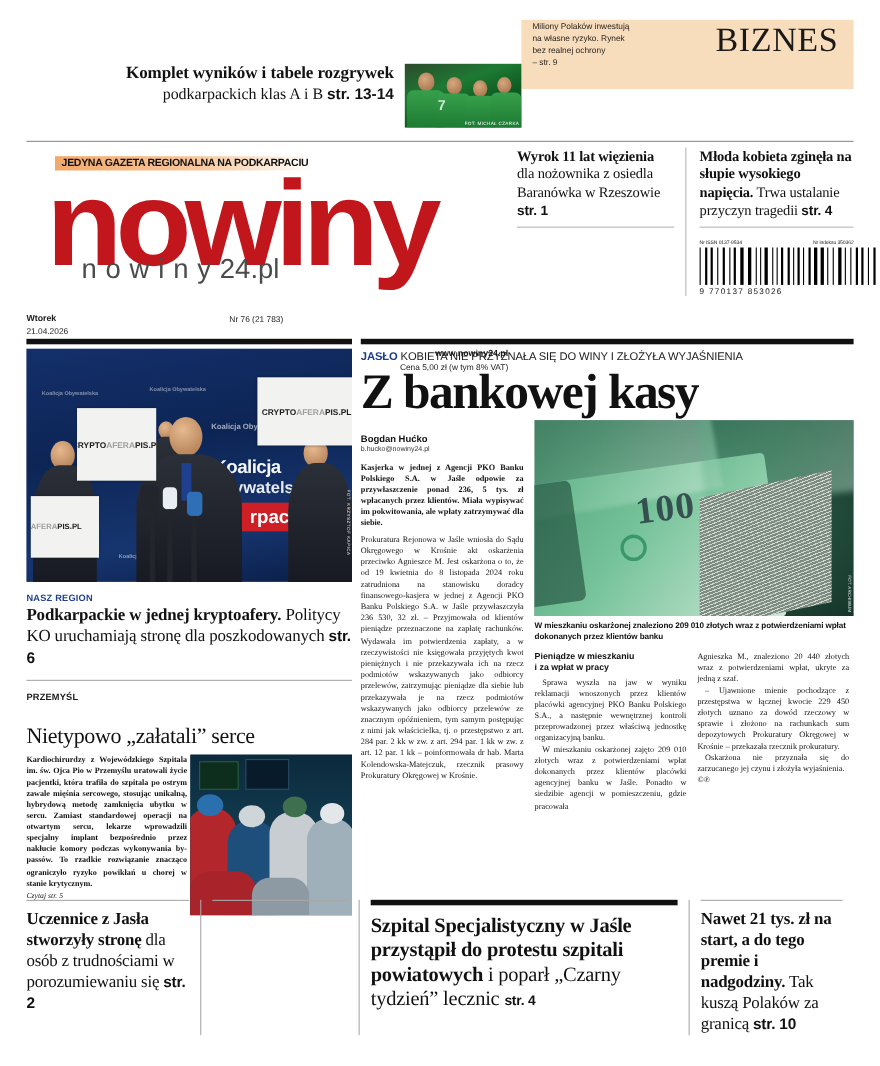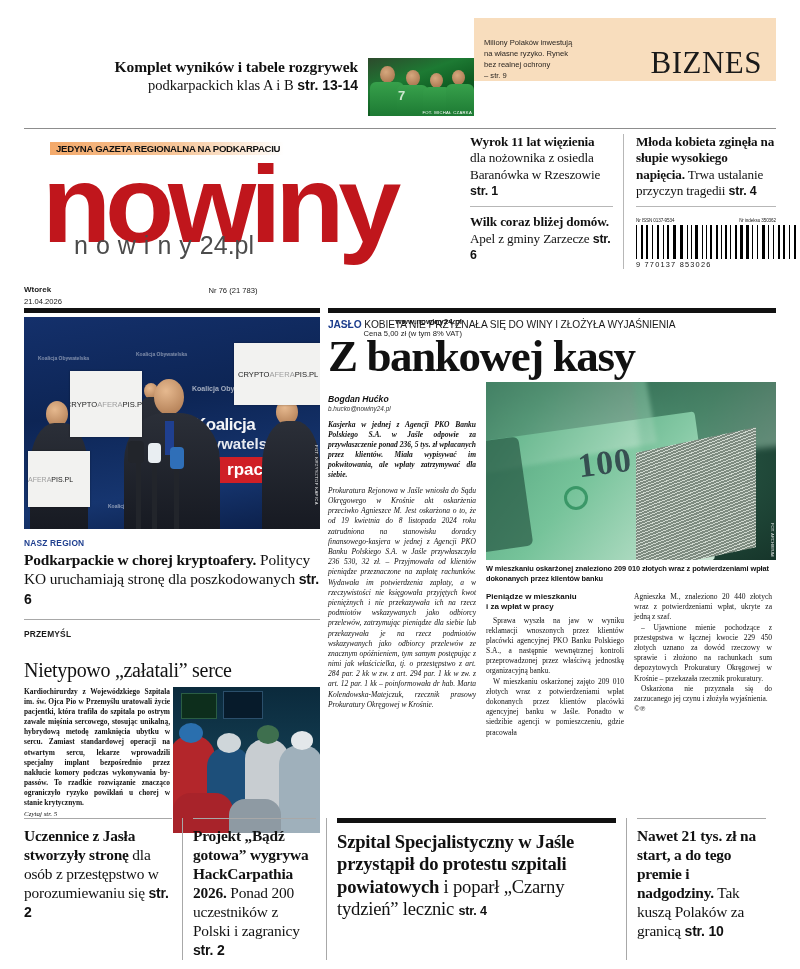--- a/index.html
+++ b/index.html
@@ -56,21 +56,21 @@
     font-family:"Liberation Sans", sans-serif; font-weight:bold; opacity:.85;
   }
   .promo-credit {
     position:absolute; right:2px; bottom:1px; font-size:4.2px; color:#fff;
     font-family:"Liberation Sans", sans-serif; letter-spacing:.3px;
   }
 
   .promo-biznes { flex: 1; display:flex; flex-direction:column; }
   .biznes-box {
     background: #f8ddbd;
-    display: flex; align-items: flex-end;
+    display: flex; align-items: flex-start;
     height: 63px; padding: 0 14px 0 10px;
   }
   .biznes-teaser {
     font-family:"Liberation Sans", sans-serif;
     font-size: 7.6px; line-height: 1.45; color:#231f1c; flex:1;
   }
   .biznes-word {
     font-family:"Liberation Serif", serif;
     font-size: 31px; letter-spacing: 0.5px; color:#1a1a1a;
     padding-left: 8px;
@@ -155,21 +155,21 @@
     position:absolute; border-radius: 42% 42% 0 0;
     background: linear-gradient(180deg,#2b2f38,#171a22);
   }
   .pc-head {
     position:absolute; border-radius:50%;
     background: radial-gradient(circle at 40% 33%, #e6b98f, #a8734a);
   }
   .pc-sign {
     position:absolute; background:#f2f2f0; box-shadow:0 0 2px rgba(0,0,0,.35);
     display:flex; align-items:center; justify-content:center;
-    font-family:"Liberation Sans", sans-serif; font-weight:normal;
+    font-family:"Liberation Sans", sans-serif; font-weight:bold;
     color:#1b1b1b; overflow:hidden;
   }
   .pc-sign span.g { color:#9e9e9e; }
   .pc-mic { position:absolute; background:#22252b; }
   .pc-logo-text {
     position:absolute; font-family:"Liberation Sans", sans-serif;
     font-weight:bold; color:#fff; opacity:.92;
   }
   .pc-red {
     position:absolute; background:#cf1f26;
@@ -228,21 +228,21 @@
   }
   .bodytext { font-size:7.5px; line-height:1.36; text-align:justify; margin-top:6px; }
   .bodytext p { margin:0; text-indent: 7px; }
   .bodytext p.noind { text-indent:0; }
   .subhead {
     font-family:"Liberation Sans", sans-serif; font-weight:bold;
     font-size:8px; line-height:1.28; margin-bottom:3px;
   }
 
   .main-grid { display:flex; gap:10px; margin-top:4px; }
-  .mc1 { width:148px;font-style:italic; }
+  .mc1 { width:148px; }
   .mc-right { flex:1; }
   .photo-money {
     width:290px; height:178px; position:relative; overflow:hidden;
     background: radial-gradient(ellipse at 35% 45%, #3f7f63 0%, #24503f 55%, #16352a 100%);
   }
   .money-note {
     position:absolute; background: linear-gradient(135deg,#4fa07a 0%, #76c39a 45%, #cfe8d8 100%);
   }
   .money-100 {
     position:absolute; left:92px; top:62px; font-family:"Liberation Serif", serif;
@@ -323,23 +323,20 @@
   <div style="position:absolute; left:24px; top:128px; width:752px;">
     <hr class="hr-dark">
   </div>
 
   <div class="teaser-area">
     <div class="teaser-col">
       <div class="teaser">
         <b>Wyrok 11 lat więzienia</b><span> dla nożownika z osiedla Baranówka w Rzeszowie </span><span class="pg">str. 1</span>
       </div>
       <hr class="teaser-sep">
-      <div class="teaser">
-        <b>Wilk coraz bliżej domów.</b><span> Apel z gminy Zarzecze </span><span class="pg">str. 6</span>
-      </div>
     </div>
     <div class="teaser-col right">
       <div class="teaser">
         <b>Młoda kobieta zginęła na słupie wysokiego napięcia.</b><span> Trwa ustalanie przyczyn tragedii </span><span class="pg">str. 4</span>
       </div>
       <hr class="teaser-sep">
       <div class="barcode-wrap">
         <div class="barcode-meta">
           <span>Nr ISSN 0137-9534</span>
           <span>Nr indeksu 350362</span>
@@ -485,21 +482,21 @@
       <div class="pc-mic" style="left:124px; top:126px; width:13px; height:20px; border-radius:4px; background:#e9eef2;"></div>
       <div class="pc-mic" style="left:128px; top:146px; width:5px; height:66px;"></div>
       <div class="pc-mic" style="left:146px; top:130px; width:14px; height:22px; border-radius:4px; background:#2f6fb8;"></div>
       <div class="pc-mic" style="left:150px; top:152px; width:5px; height:60px;"></div>
 
       <div class="pc-credit">FOT. KRZYSZTOF KAPICA</div>
     </div>
 
     <div class="kicker">NASZ REGION</div>
     <div class="lead-head">
-      <b>Podkarpackie w chorej kryptoafery.</b><span> Politycy KO uruchamiają stronę dla poszkodowanych </span><span class="pg">str. 6</span>
+      <b>Podkarpackie w jednej kryptoafery.</b><span> Politycy KO uruchamiają stronę dla poszkodowanych </span><span class="pg">str. 6</span>
     </div>
 
     <hr class="hr-lite">
 
     <div class="kicker dark">PRZEMYŚL</div>
     <div class="przemysl-head">Nietypowo „załatali” serce</div>
 
     <div style="position:relative; margin-top:6px;">
       <div style="width:146px;">
         <div style="font-size:7.4px; line-height:1.37; text-align:justify; font-weight:bold;">Kardiochirurdzy z Wojewódzkiego Szpitala im. św. Ojca Pio w Przemyślu uratowali życie pacjentki, która trafiła do szpitala po ostrym zawale mięśnia sercowego, stosując unikalną, hybrydową metodę zamknięcia ubytku w sercu. Zamiast standardowej operacji na otwartym sercu, lekarze wprowadzili specjalny implant bezpośrednio przez nakłucie komory podczas wykonywania by-passów. To rzadkie rozwiązanie znacząco ograniczyło ryzyko powikłań u chorej w stanie krytycznym.</div>
@@ -585,29 +582,26 @@
           </div>
         </div>
       </div>
     </div>
   </div>
 
   <div class="bottom-row">
     <div class="bcell w1">
       <div class="bcell-top-rule"></div>
       <div class="b-head">
-        <b>Uczennice z Jasła stworzyły stronę</b><span> dla osób z przestępstwo w porozumiewaniu się </span><span class="pg">str. 2</span>
+        <b>Uczennice z Jasła stworzyły stronę</b><span> dla osób z trudnościami w porozumiewaniu się </span><span class="pg">str. 2</span>
       </div>
     </div>
 
     <div class="bcell w2 sep">
       <div class="bcell-top-rule"></div>
-      <div class="b-head">
-        <b>Projekt „Bądź gotowa” wygrywa HackCarpathia 2026.</b><span> Ponad 200 uczestników z Polski i zagranicy </span><span class="pg">str. 2</span>
-      </div>
     </div>
 
     <div class="bcell w3 sep">
       <div class="bcell-top-rule thick"></div>
       <div class="b-head big">
         <b>Szpital Specjalistyczny w Jaśle przystąpił do protestu szpitali powiatowych</b><span> i poparł „Czarny tydzień” lecznic </span><span class="pg">str. 4</span>
       </div>
     </div>
 
     <div class="bcell w4 sep">

